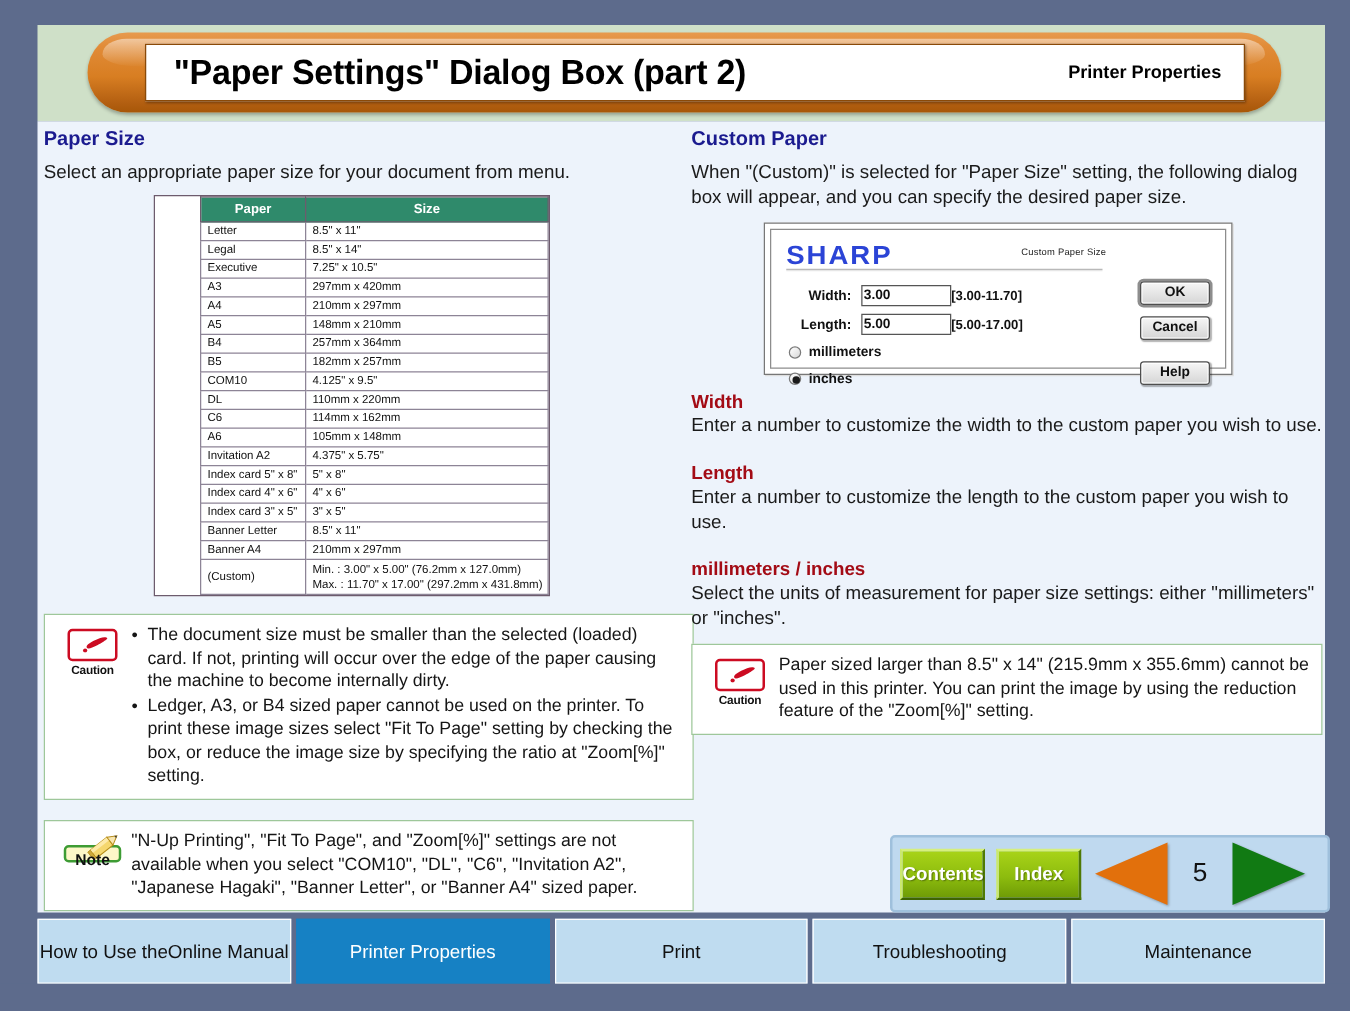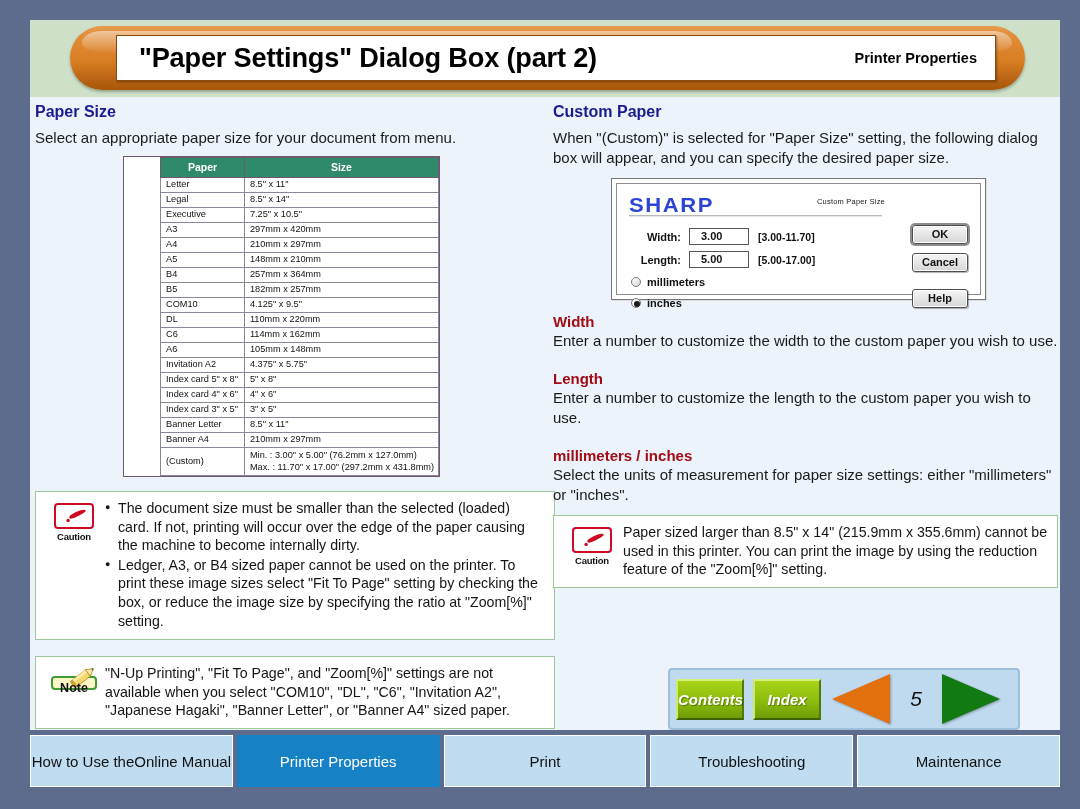--- a/index.html
+++ b/index.html
@@ -250,31 +250,31 @@
   .dlg-row {
     position: absolute;
     display: flex;
     align-items: center;
     font-size: 11px;
     font-weight: bold;
     color: #111;
   }
   .dlg-lbl { width: 52px; text-align: right; margin-right: 8px; }
   .dlg-field {
-    width: 60px; height: 17px;
+    width: 72px; height: 17px;
     border: 1px solid #555;
     background: #fff;
     font-size: 11px;
     font-weight: bold;
-    padding: 0 11px;
+    padding: 0 1px;
     line-height: 15px;
     color: #111;
     font-family: "Liberation Sans", sans-serif;
   }
-  .dlg-range { margin-left: 9px; font-size: 10.5px; font-weight: bold; }
+  .dlg-range { font-size: 10.5px; font-weight: bold; }
   .radio-row {
     position: absolute;
     display: flex; align-items: center;
     font-size: 11px; font-weight: bold; color: #111;
   }
   .radio {
     width: 10px; height: 10px;
     border-radius: 50%;
     border: 1px solid #7a7a7a;
     background: linear-gradient(to bottom right,#fff,#d8d8d8);
@@ -300,29 +300,28 @@
     font-weight: bold;
     color: #111;
     text-align: center;
     line-height: 17px;
   }
   .dlg-btn.primary { box-shadow: inset 0 0 0 1px #fff, 0 0 0 2px #8d8d8d, 1px 1px 1px rgba(0,0,0,0.25); }
 
   
   .navbox {
     position: absolute;
-    left: 668px; top: 668px;
+    left: 712px; top: 668px;
     width: 352px; height: 62px;
     background: #bfd9ef;
     border: 2px solid #9fc0dc;
     border-radius: 4px;
     display: flex;
     align-items: center;
     padding: 0 6px;
-    font-style: italic;
   }
   .gbtn {
     width: 68px; height: 41px;
     margin-right: 9px;
     background: linear-gradient(to bottom, #a8d318 0%, #8dbc0e 55%, #6f9c06 100%);
     border-top: 2px solid #d6ef7e;
     border-left: 2px solid #cbe96d;
     border-right: 2px solid #4f7a04;
     border-bottom: 2px solid #3e6402;
     color: #ffffff;

